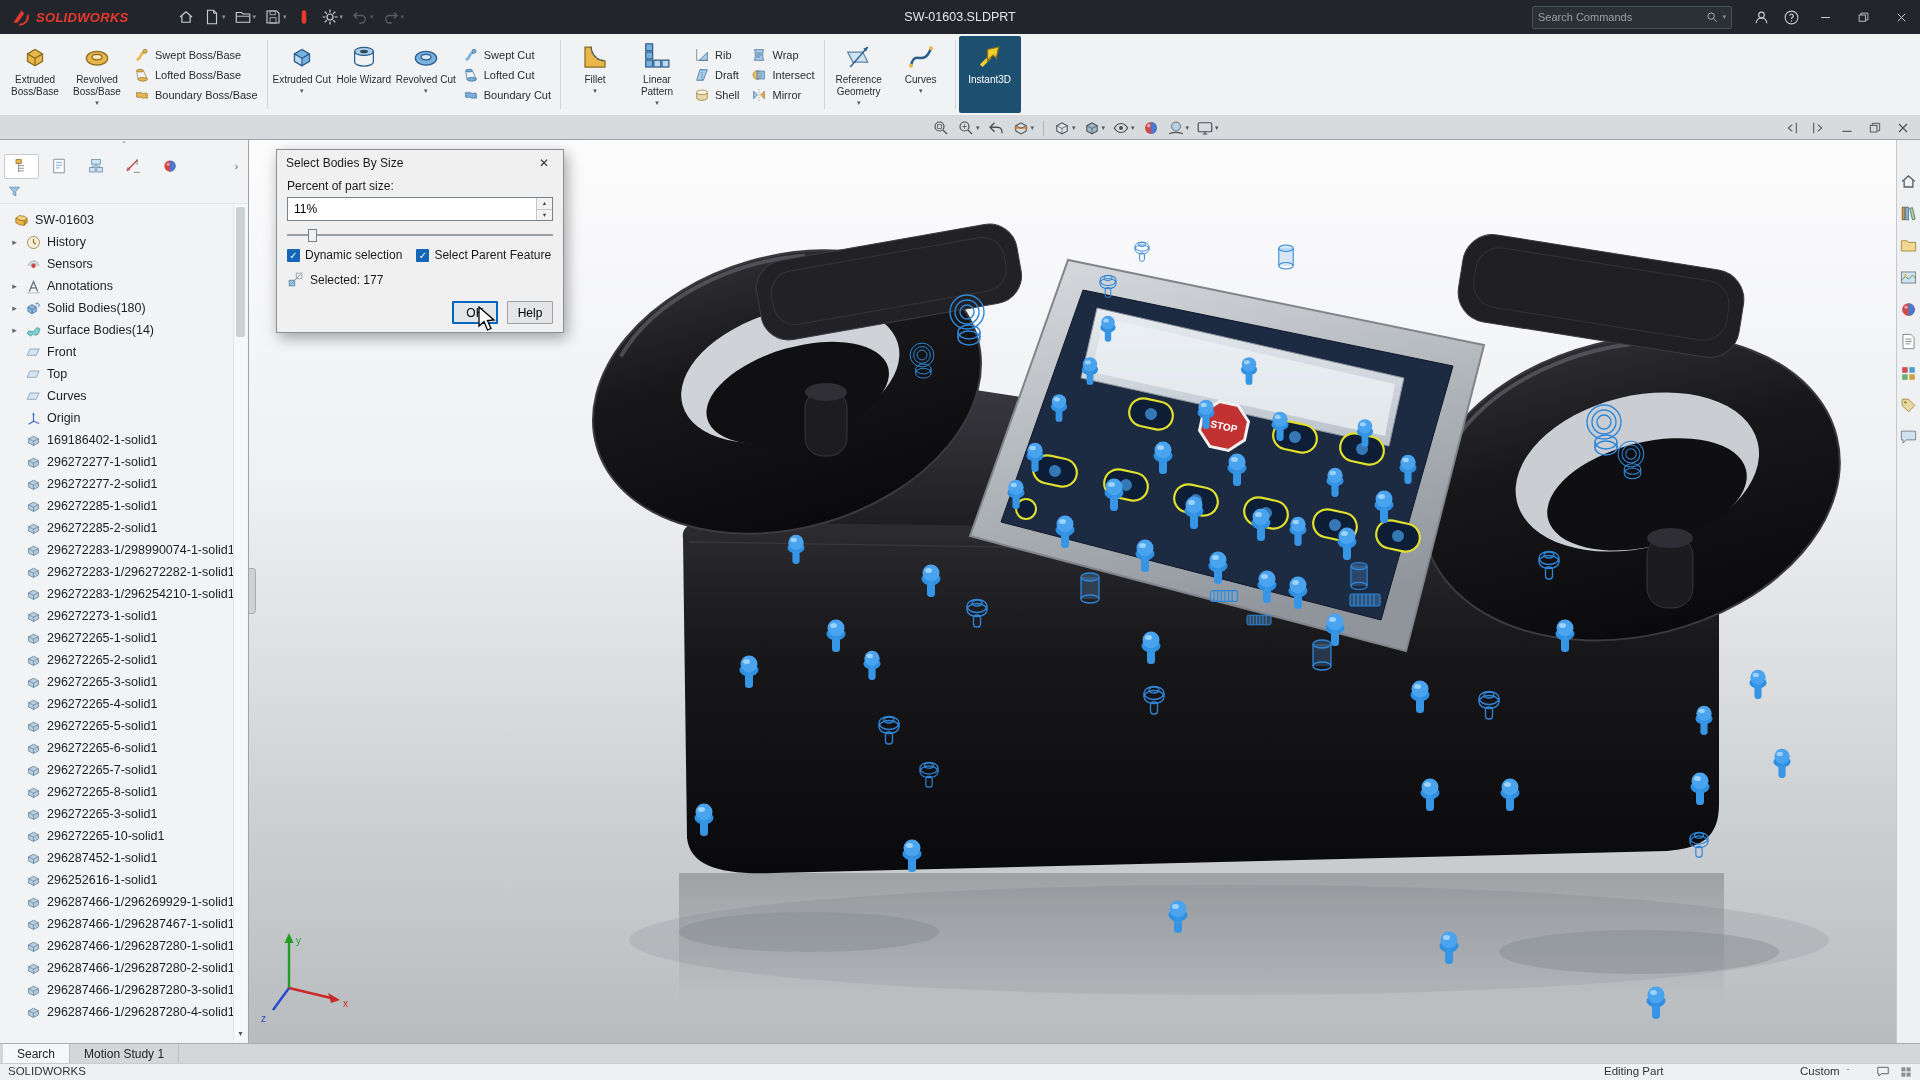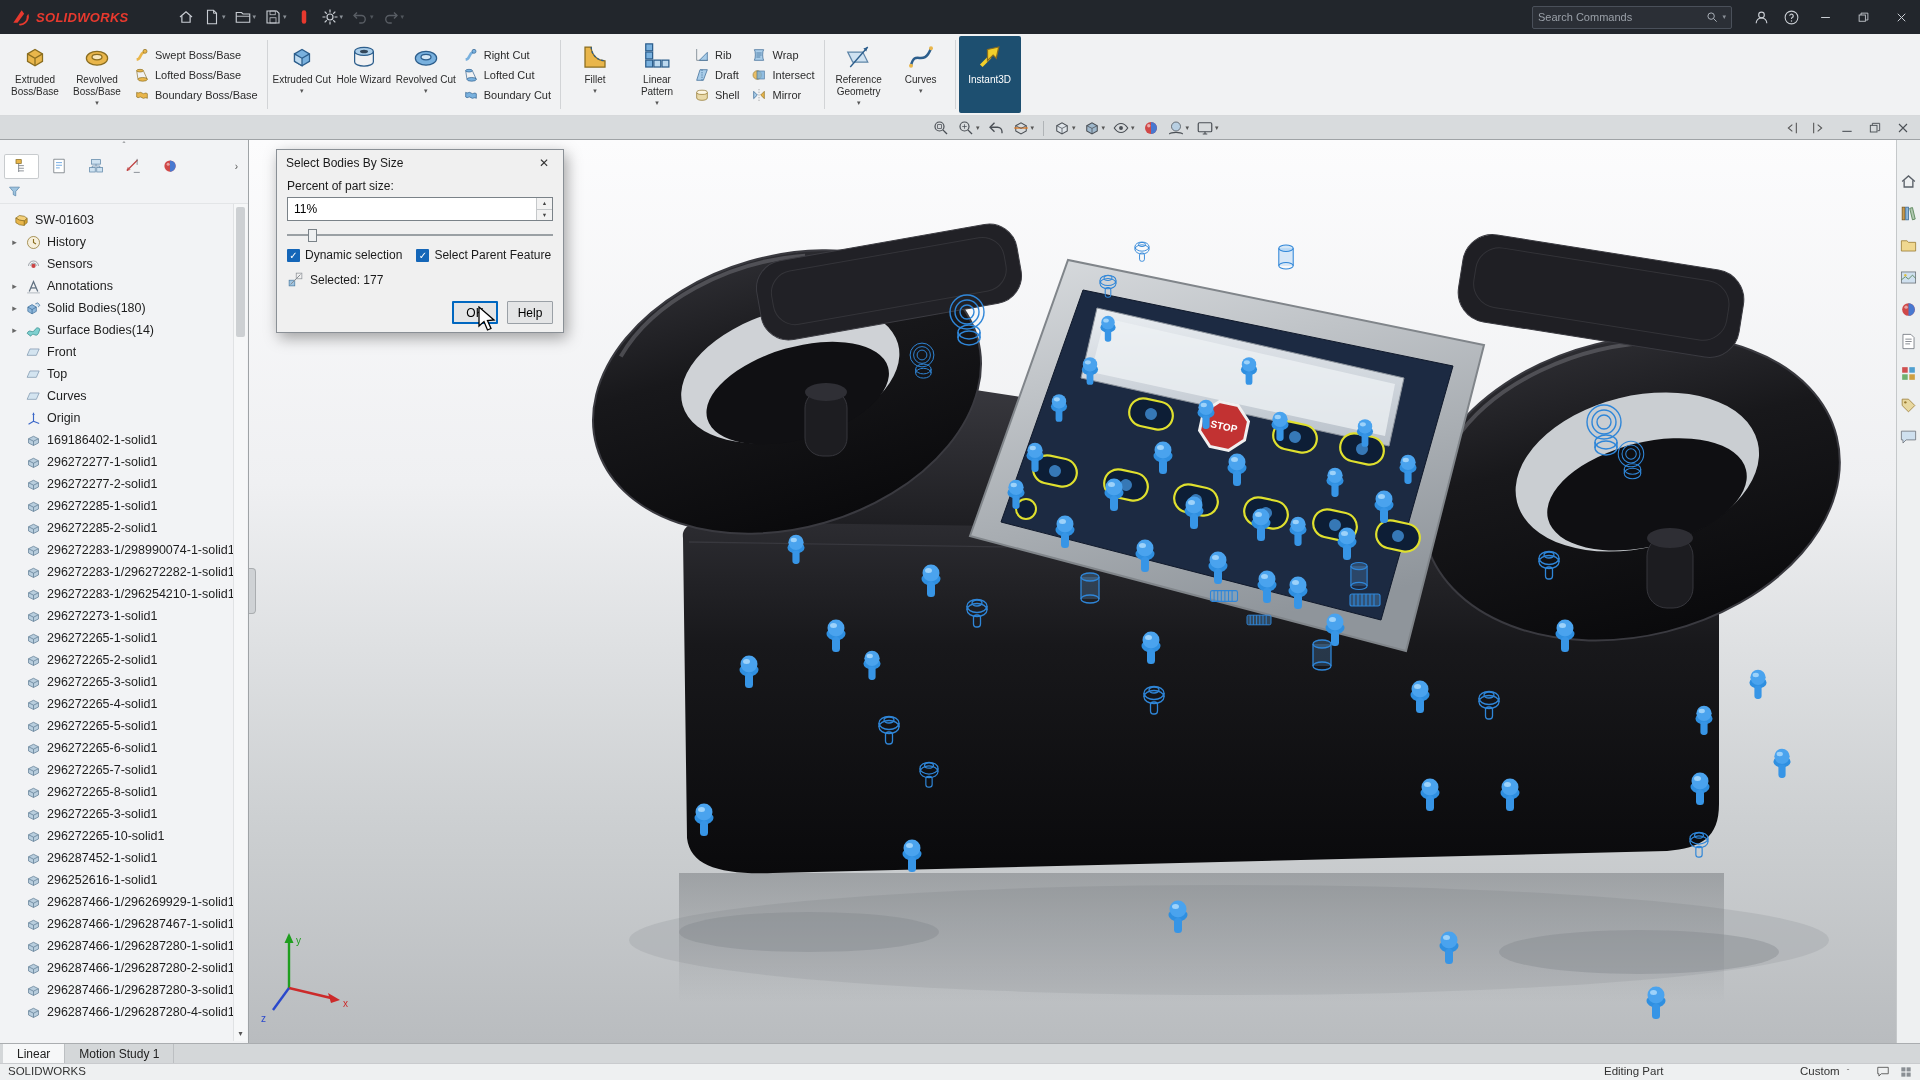--- a/index.html
+++ b/index.html
@@ -178,20 +178,21 @@
           <span class="hu-caret">▾</span>
         </div>
         <div class="qat-btn dim">
           <svg viewBox="0 0 24 24" width="18" height="18">
             <path d="M16 6l4 4-4 4" fill="none" stroke="#9aa0a8" stroke-width="1.8"></path>
             <path d="M20 10H10a5 5 0 0 0 0 10h3" fill="none" stroke="#9aa0a8" stroke-width="1.8"></path>
           </svg>
           <span class="hu-caret">▾</span>
         </div>
       </div>
+    <div class="tb-title">SW-01603.SLDPRT</div>
     <div class="tb-right">
       <div class="searchbox">
         <input placeholder="Search Commands" style="">
         <span class="s-ic">
             <svg viewBox="0 0 24 24" width="14" height="14">
               <circle cx="10.5" cy="10.5" r="5.5" fill="none" stroke="#aab0b8" stroke-width="1.7"></circle>
               <path d="M14.5 14.5 20 20" stroke="#aab0b8" stroke-width="1.7"></path>
             </svg>
           </span>
         <span class="caret-dark">▾</span>
@@ -321,21 +322,21 @@
           <span class="rb-caret">▾</span>
         </div>
         <div class="rb-stack">
           <div class="rb-small">
             <span class="rb-ic-s" style="display: flex;">
               <svg viewBox="0 0 24 24" width="16" height="16">
                 <path d="M4 19c7-1 4-9 11-11" fill="none" stroke="#79b1de" stroke-width="4"></path>
                 <circle cx="16.5" cy="6.5" r="3" fill="#79b1de" stroke="#2c5e8c"></circle>
               </svg>
             </span>
-            <span>Right Cut</span>
+            <span>Swept Cut</span>
           </div>
           <div class="rb-small">
             <span class="rb-ic-s" style="display: flex;">
               <svg viewBox="0 0 24 24" width="16" height="16">
                 <ellipse cx="9" cy="5.5" rx="5" ry="2" fill="#79b1de" stroke="#2c5e8c"></ellipse>
                 <ellipse cx="13" cy="18.5" rx="7" ry="2.8" fill="#79b1de" stroke="#2c5e8c"></ellipse>
                 <path d="M4 5.5 6 18.5M14 5.5l6 13" fill="none" stroke="#2c5e8c"></path>
               </svg>
             </span>
             <span>Lofted Cut</span>
@@ -1681,21 +1682,21 @@
         </span>
         <span class="tp-btn">
           <svg viewBox="0 0 24 24" width="19" height="19">
             <path d="M3 4h18v11H9l-4 4v-4H3z" fill="#cfe0ef" stroke="#6a7078"></path>
           </svg>
         </span>
       </div>
   </div>
 
   <div class="doctabs" id="doctabs">
-      <div class="doc-tab active">Linear</div>
+      <div class="doc-tab active">Search</div>
       <div class="doc-tab">Motion Study 1</div>
     </div>
 
   <div class="statusbar">
     <span class="sb-app">SOLIDWORKS</span>
     <span class="sb-mode">Editing Part</span>
     <span class="sb-config">
       <span>Custom</span>
       <span class="sb-caret">ˆ</span>
     </span>

